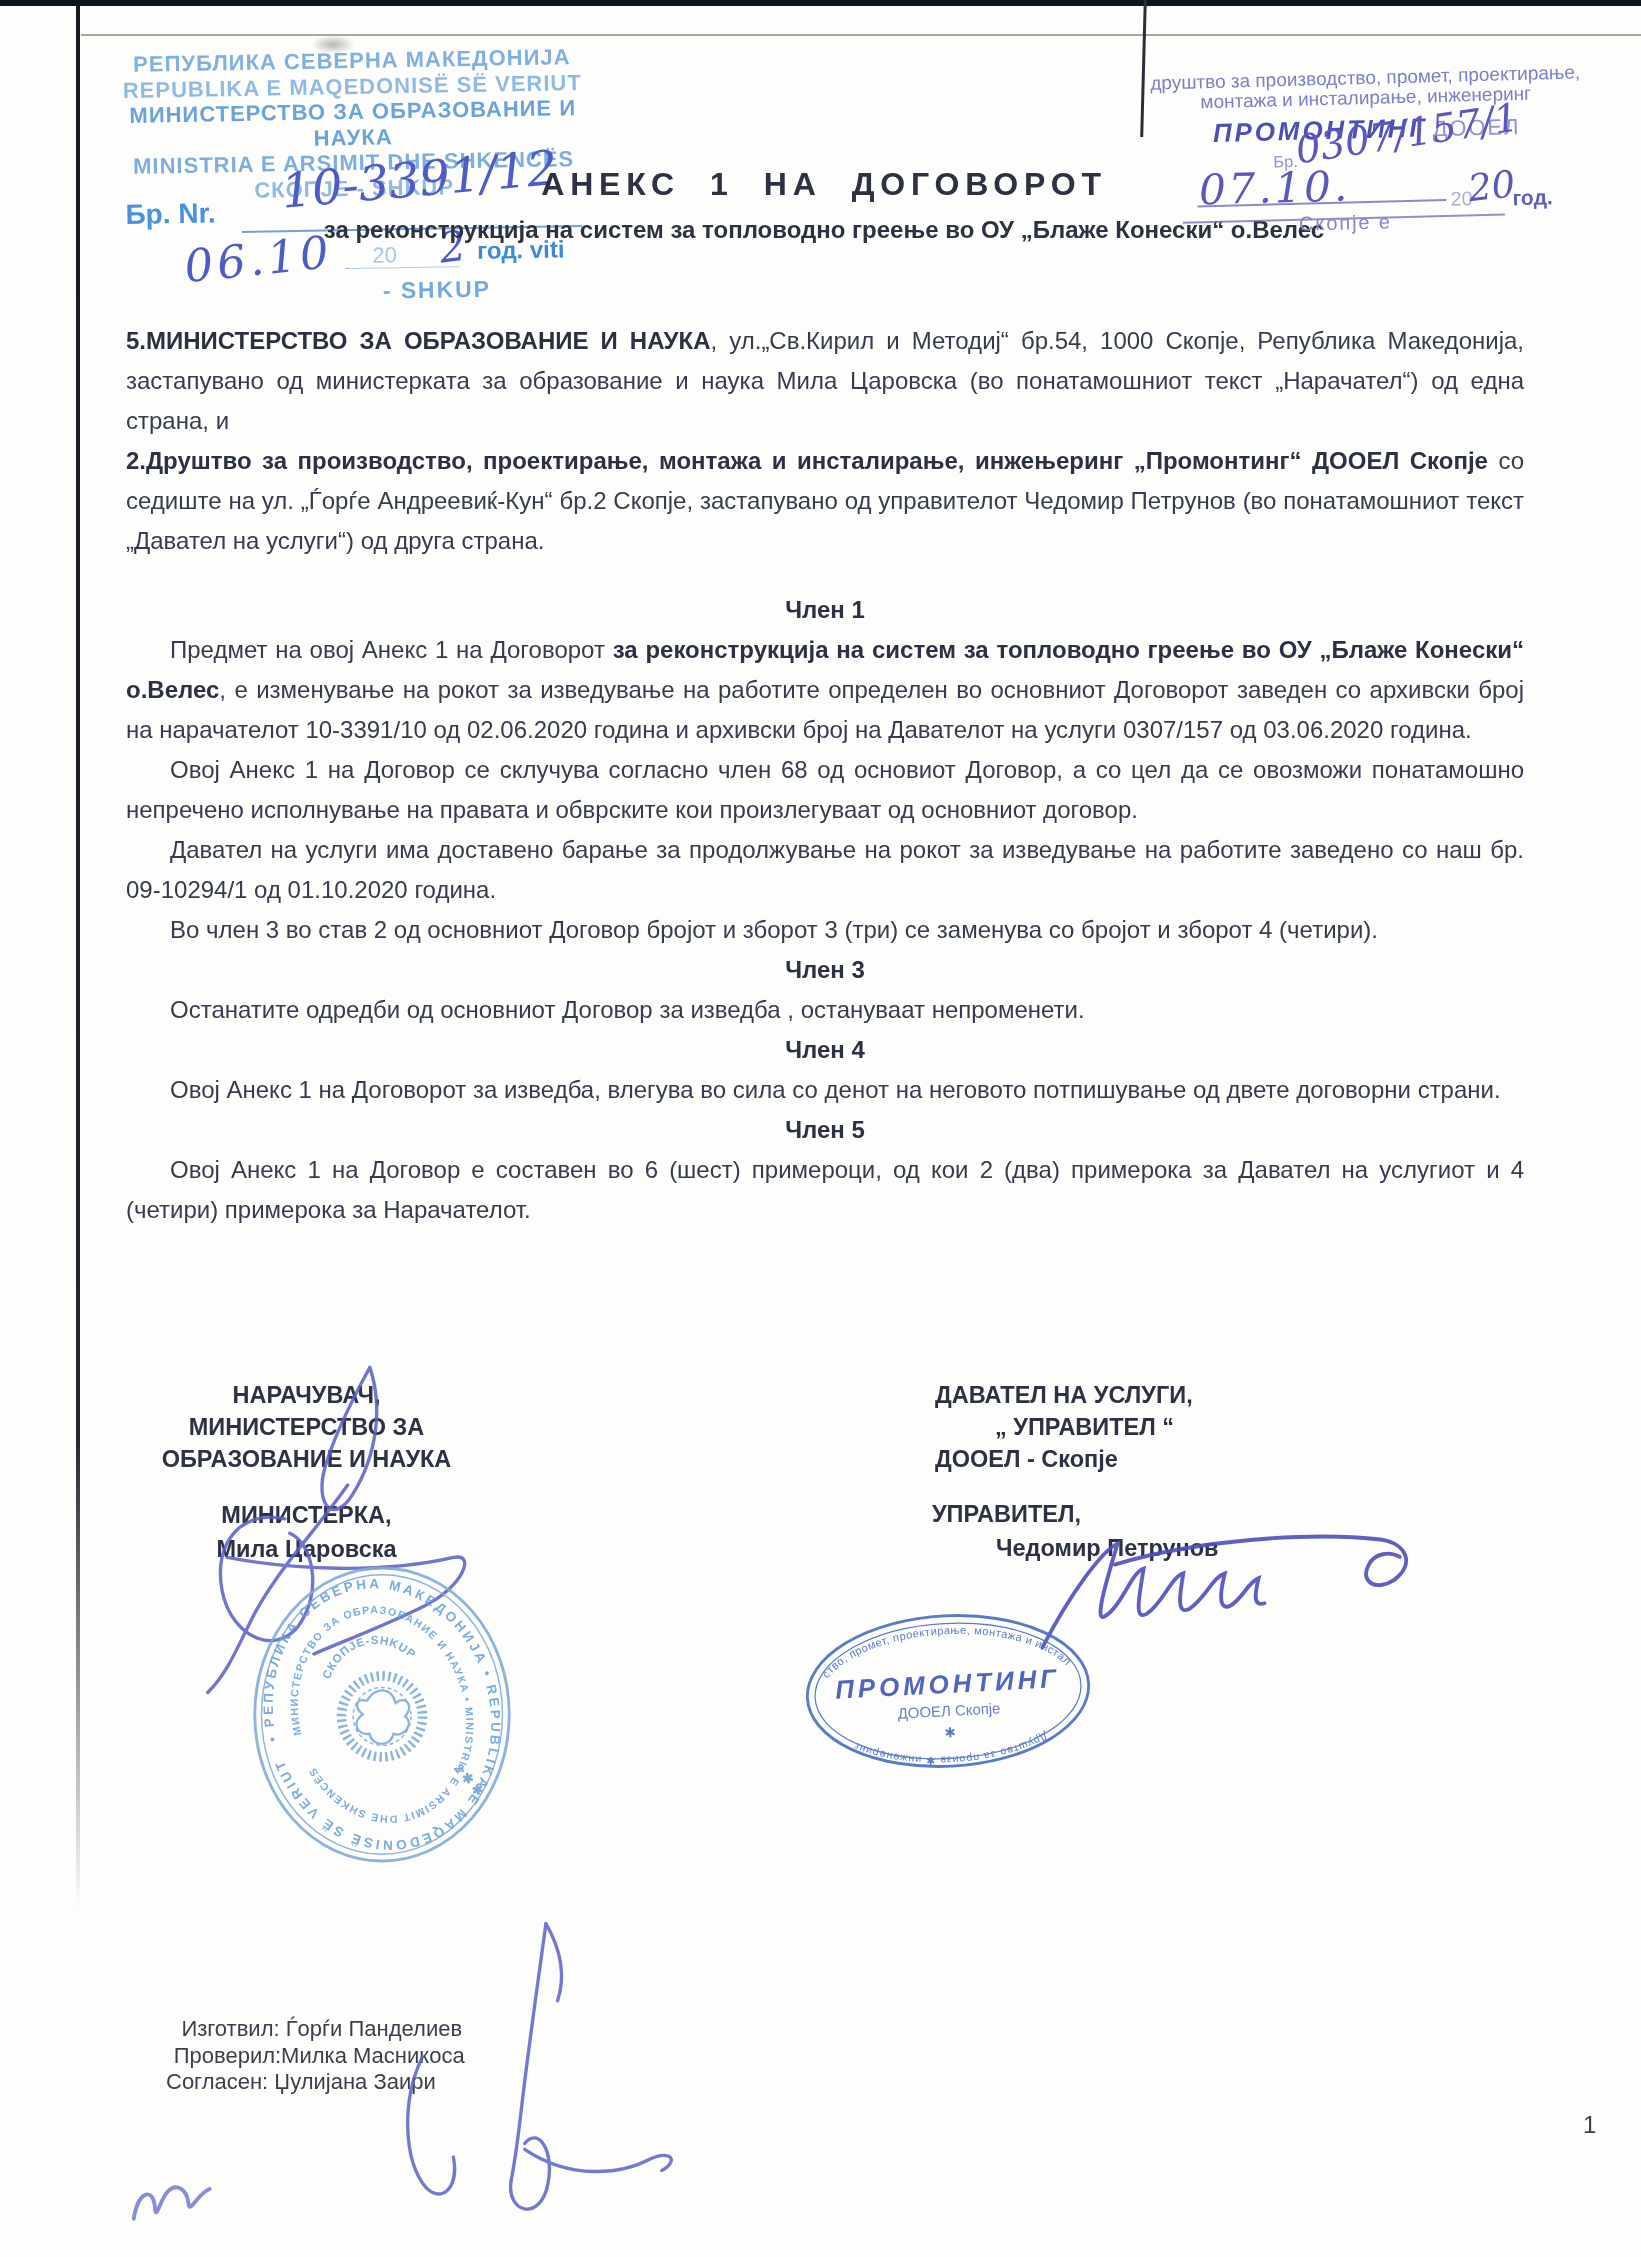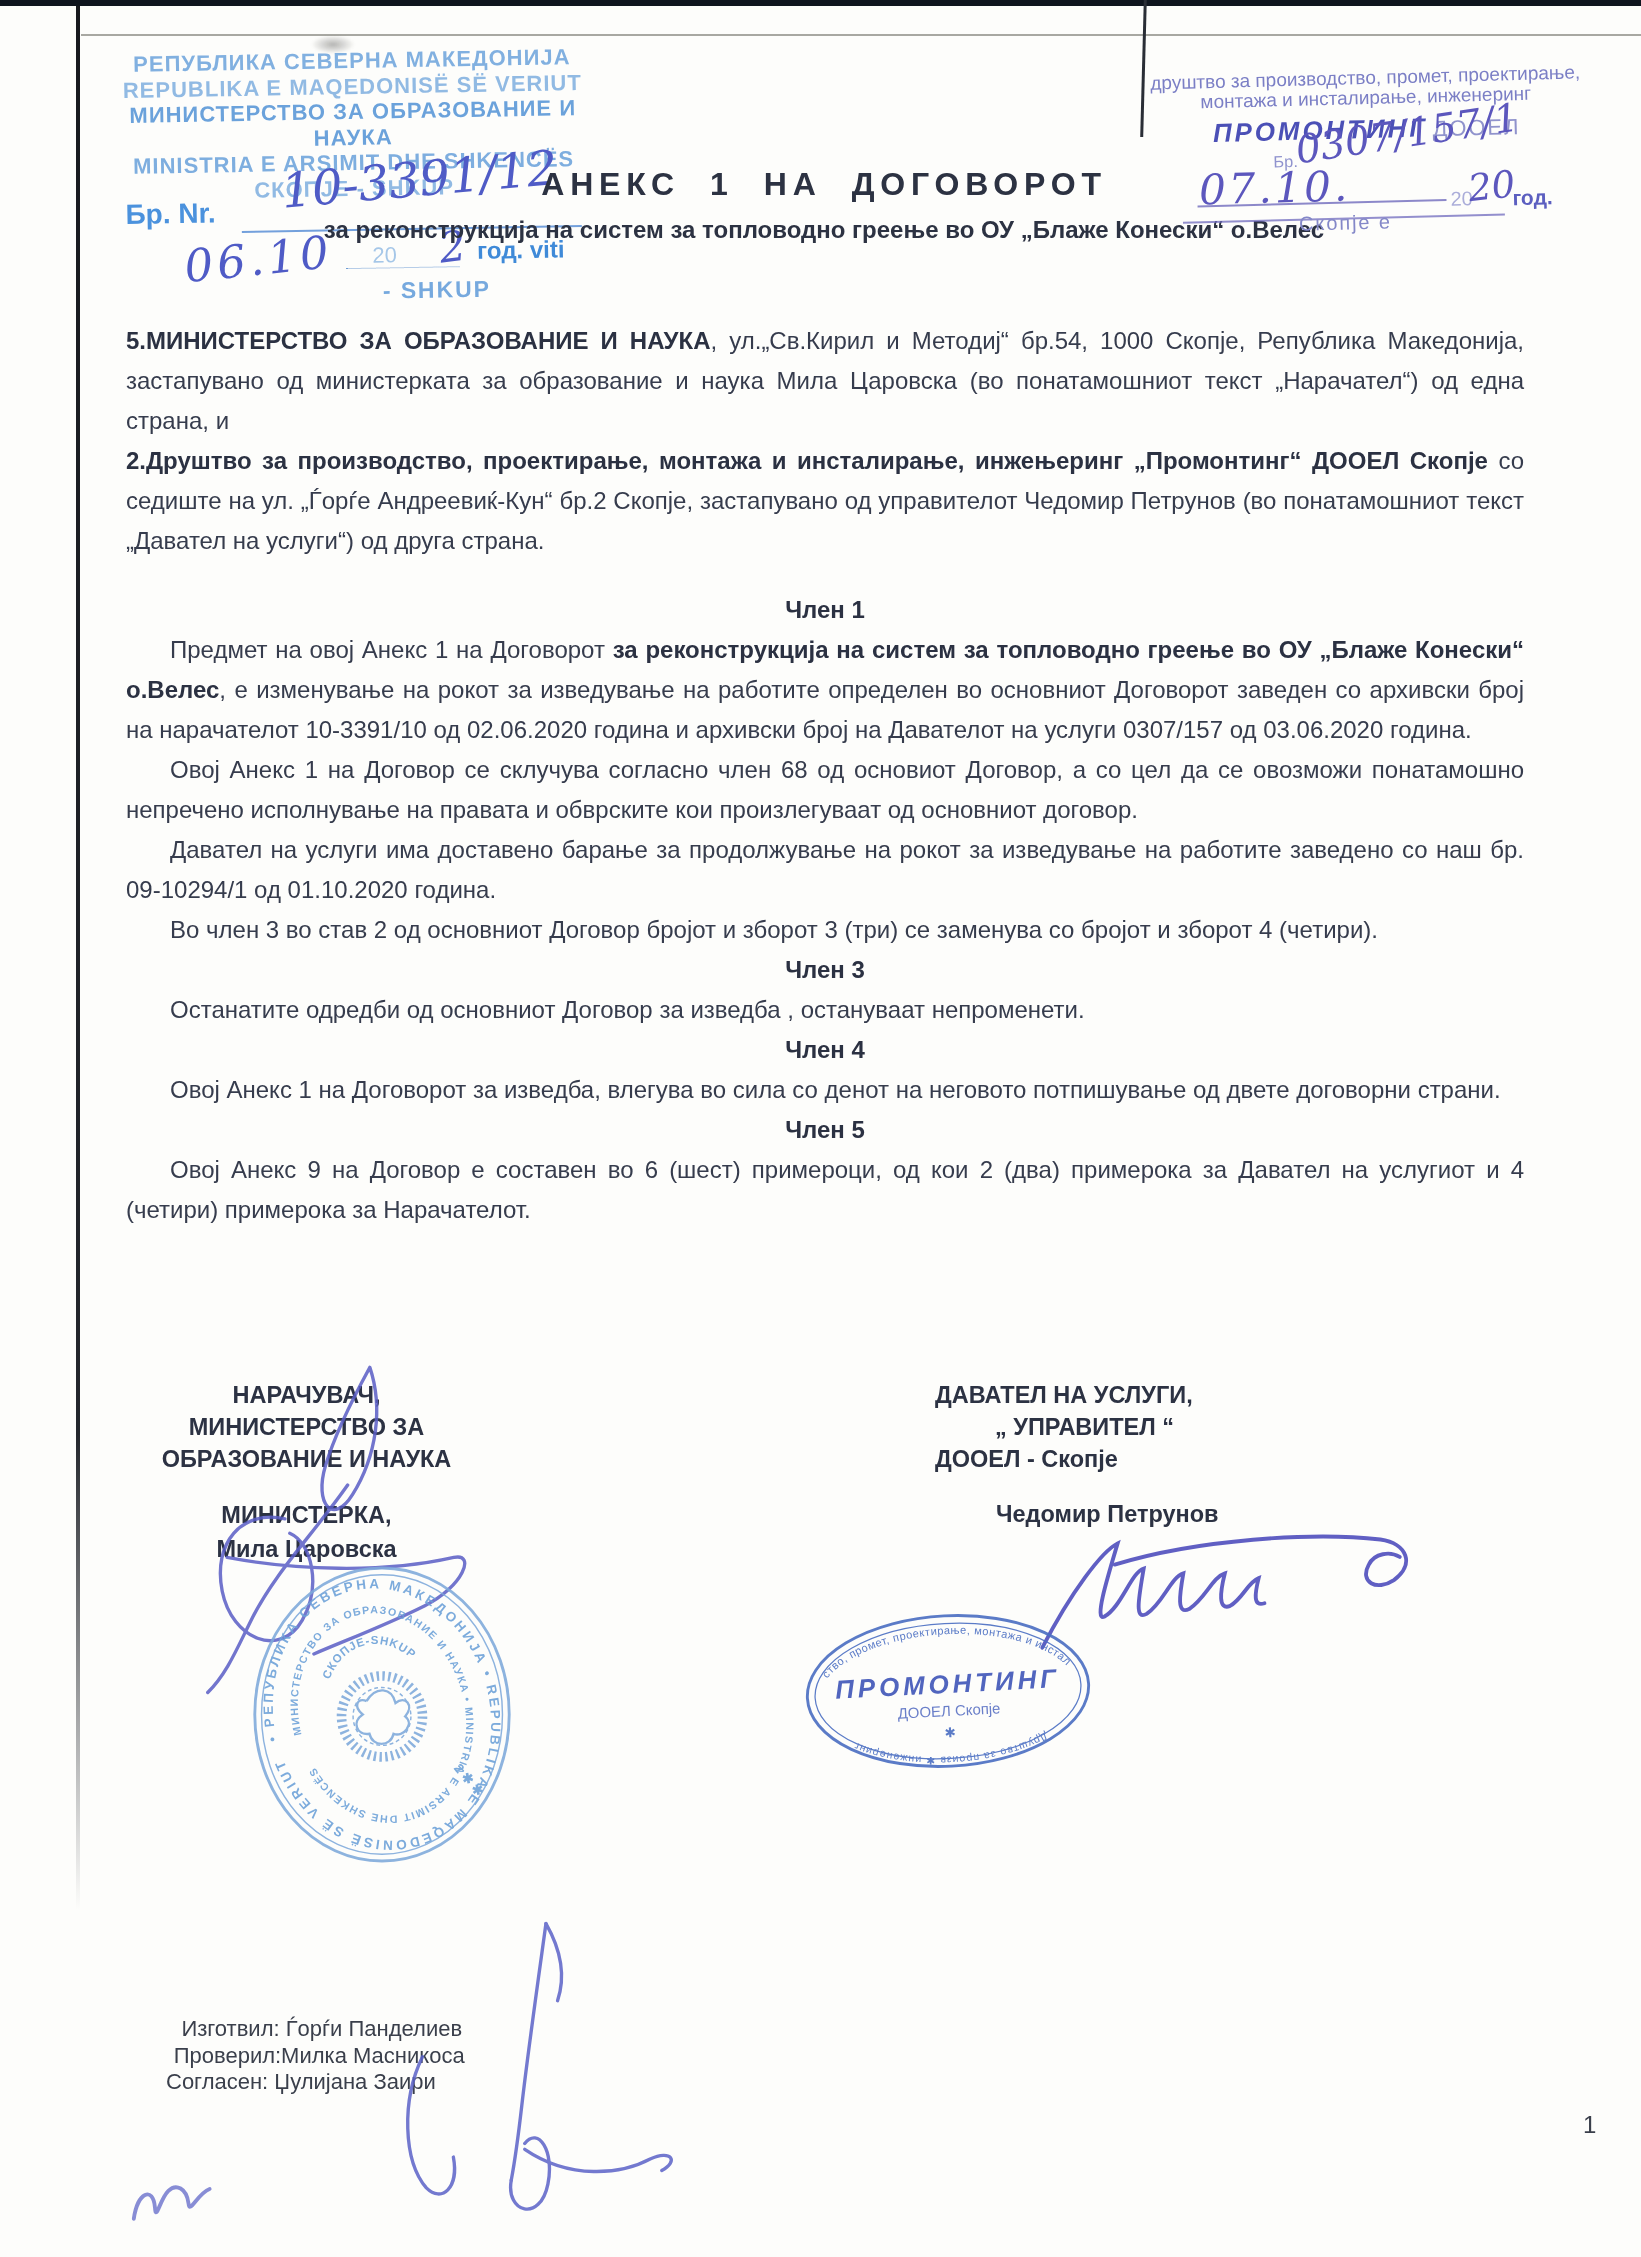--- a/index.html
+++ b/index.html
@@ -131,38 +131,39 @@
     <p class="clause pregap">Член 1</p>
     <p class="ind"><span>Предмет на овој Анекс 1 на Договорот </span><b>за реконструкција на систем за топловодно греење во ОУ „Блаже Конески“ о.Велес</b><span>, е изменување на рокот за изведување на работите определен во основниот Договорот заведен со архивски број на нарачателот 10-3391/10 од 02.06.2020 година и архивски број на Давателот на услуги 0307/157 од 03.06.2020 година.</span></p>
     <p class="ind">Овој Анекс 1 на Договор се склучува согласно член 68 од основиот Договор, а со цел да се овозможи понатамошно непречено исполнување на правата и обврските кои произлегуваат од основниот договор.</p>
     <p class="ind">Давател на услуги има доставено барање за продолжување на рокот за изведување на работите  заведено со наш бр. 09-10294/1 од 01.10.2020 година.</p>
     <p class="ind">Во член 3 во став 2 од основниот Договор  бројот и зборот 3 (три) се заменува со бројот и зборот 4 (четири).</p>
     <p class="clause">Член 3</p>
     <p class="ind">Останатите одредби од основниот Договор за изведба , остануваат непроменети.</p>
     <p class="clause">Член 4</p>
     <p class="ind">Овој Анекс 1 на Договорот за изведба, влегува во сила со денот на неговото потпишување од двете договорни страни.</p>
     <p class="clause">Член  5</p>
-    <p class="ind">Овој Анекс 9 на Договор е составен во 6 (шест) примероци, од кои 2 (два) примерока за Давател на услугиот и 4 (четири) примерока за Нарачателот.</p>
+    <p class="ind">Овој Анекс 1 на Договор е составен во 6 (шест) примероци, од кои 2 (два) примерока за Давател на услугиот и 4 (четири) примерока за Нарачателот.</p>
   </div>
 
   <div class="sig-role sig-left-role">
     <div>НАРАЧУВАЧ,</div>
     <div>МИНИСТЕРСТВО ЗА</div>
     <div>ОБРАЗОВАНИЕ И НАУКА</div>
   </div>
   <div class="sig-role sig-right-role">
     <div>ДАВАТЕЛ НА УСЛУГИ,</div>
     <div class="ind2">„ УПРАВИТЕЛ “</div>
     <div>ДООЕЛ - Скопје</div>
   </div>
   <div class="sig-title sig-left-title">
     <div>МИНИСТЕРКА,</div>
     <div>Мила Царовска</div>
   </div>
   <div class="sig-title sig-right-title">
+    <div>УПРАВИТЕЛ,</div>
     <div class="ind2">Чедомир Петрунов</div>
   </div>
 
   <svg class="ovl" style="left:169px;top:1350px" width="338" height="357" viewBox="0 0 350 370">
     <g fill="none" stroke="#5a5ec6" stroke-width="3.5" stroke-linecap="round" opacity="0.85">
       <path d="M 208,18 C 222,60 215,110 190,150 C 170,182 150,160 162,120 C 174,80 196,40 208,18"></path>
       <path d="M 185,140 C 150,190 110,230 85,280 C 70,310 60,335 40,355"></path>
       <path d="M 120,175 C 75,165 45,200 55,250 C 65,300 115,320 138,280 C 158,245 148,200 125,190"></path>
       <path d="M 60,215 C 130,228 220,232 295,215 C 318,210 305,245 265,265 C 225,285 185,300 150,315"></path>
     </g>

